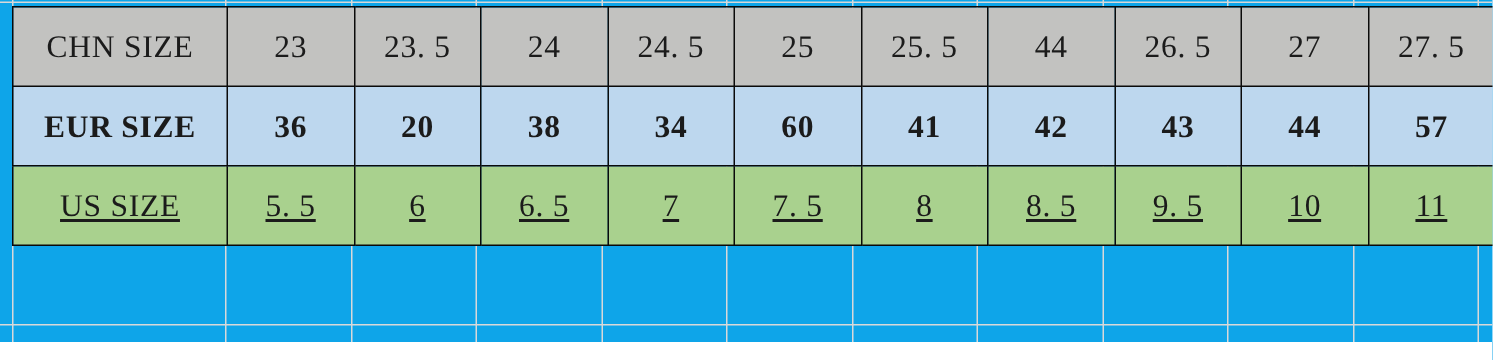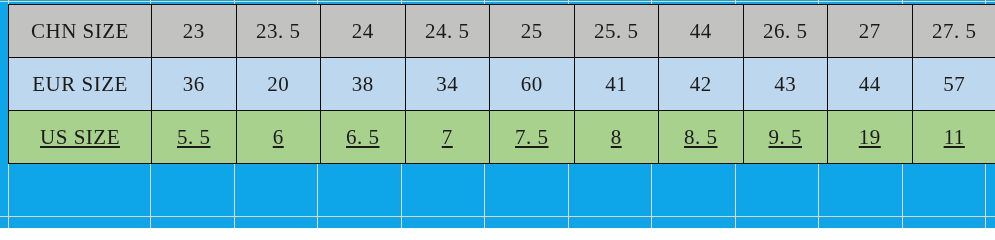--- a/index.html
+++ b/index.html
@@ -67,21 +67,21 @@
   td.label-cell {
     width: 142px;
     font-size: 20px;
     letter-spacing: 2.2px;
   }
   td.data-cell {
     width: 83.5px;
   }
 
   tr.row-chn td { background: #c2c2c0; }
-  tr.row-eur td { background: #bdd7ee; }
+  tr.row-eur td { background: #bdd7ee; font-weight: bold; }
   tr.row-uk  td { background: #f8cba6; }
   tr.row-us  td { background: #a9d18e; text-decoration: underline; }
 </style>
 </head>
 <body>
 
 <div id="sheet">
 
   <div class="ghost-grid">
     <div class="ghost-h" style="top:1px"></div>
@@ -131,19 +131,19 @@
       <tr class="row-us">
         <td class="label-cell">US SIZE</td>
         <td class="data-cell">5. 5</td>
         <td class="data-cell">6</td>
         <td class="data-cell">6. 5</td>
         <td class="data-cell">7</td>
         <td class="data-cell">7. 5</td>
         <td class="data-cell">8</td>
         <td class="data-cell">8. 5</td>
         <td class="data-cell">9. 5</td>
-        <td class="data-cell">19</td>
+        <td class="data-cell">10</td>
         <td class="data-cell">11</td>
       </tr>
     </tbody>
   </table>
 
 </div>
 
 </body></html>

